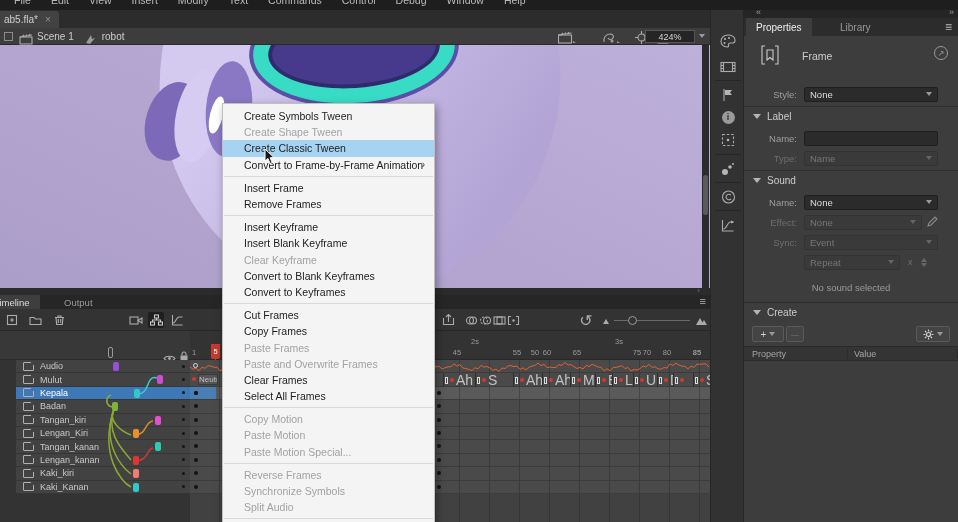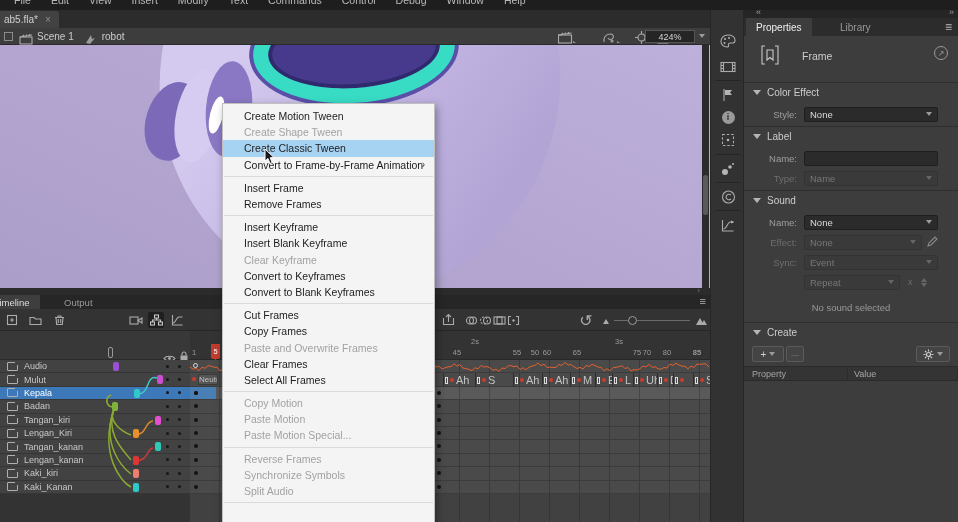--- a/index.html
+++ b/index.html
@@ -64,21 +64,21 @@
   .tl-tab.active { background:#3e3e3e; color:#dddddd; }
   .tl-burger { position:absolute; right:4px; top:0px; color:#b5b5b5; font-size:11px; }
   .tl-toolbar { position:absolute; left:0; top:14px; width:710px; height:22px; background:#333333;
     border-bottom:1px solid #272727; }
   .tbi { position:absolute; top:3px; width:16px; height:16px; display:flex; align-items:center;
     justify-content:center; color:#ababab; }
   .tbi svg { display:block; }
   .tbi.activei { background:#1f1f1f; border-radius:2px; }
   .tl-header { position:absolute; left:0; top:36px; width:190px; height:29px; background:#383838;
     border-bottom:1px solid #2a2a2a; }
-  .layers { position:absolute; left:0; top:65px; width:190px; }
+  .layers { position:absolute; left:16px; top:65px; width:190px; }
   .lrow { position:relative; width:190px; height:13.4px; background:#424242;
     border-bottom:1px solid #363636; display:flex; align-items:center; }
   .lrow.sel { background:#3d79b8; }
   .lrow .lname { color:#c8c8c8; font-size:9px; margin-left:6px; }
   .lrow.sel .lname { color:#ffffff; }
   .ldots { position:absolute; left:163px; top:0; width:27px; height:100%; display:flex;
     align-items:center; gap:9px; padding-left:3px; }
   .ldot { width:3px; height:3px; border-radius:50%; background:#161616; }
   .licon { width:11px; height:9px; margin-left:7px; border:1px solid #b0b0b0; border-radius:1px;
     position:relative; flex:none; }
@@ -102,21 +102,21 @@
     background-image:repeating-linear-gradient(90deg, transparent 0 29px, rgba(0,0,0,.22) 29px 30px); }
   .frow.sel { background-color:#5a5a5a; }
   .kdot { position:absolute; top:4px; width:4px; height:4px; border-radius:50%; background:#141414; }
   .kcirc { position:absolute; left:3px; top:3px; width:5px; height:5px; border-radius:50%;
     border:1px solid #d8d8d8; }
   .selpatch { position:absolute; left:0; top:0; width:26px; height:100%; background:#4a7fb5; }
   .seg { position:absolute; top:0; height:13.4px; border-left:1px solid #2e2e2e; display:flex;
     align-items:center; overflow:hidden; }
   .seg .m1 { width:3px; height:7px; border:1px solid #dcdcdc; margin-left:1px; flex:none; }
   .seg .m2 { width:4px; height:4px; border-radius:50%; background:#d03a30; margin-left:2px; flex:none; }
-  .seg .slabel { color:#c2c2c2; font-size:11px; margin-left:2px; white-space:nowrap; }
+  .seg .slabel { color:#c2c2c2; font-size:14px; margin-left:2px; white-space:nowrap; }
   .neutbox { position:absolute; left:8px; top:1px; width:20px; height:11px; background:#555;
     border:1px solid #3a3a3a; color:#c2c2c2; font-size:8px; overflow:hidden; line-height:10px; }
   .fbelow { position:absolute; left:0; top:163px; width:520px; height:28px; background:#414141;
     background-image:repeating-linear-gradient(90deg, transparent 0 29px, rgba(0,0,0,.18) 29px 30px); }
 
   
   .dockstrip { position:absolute; left:710px; top:10px; width:34px; height:512px; background:#323232;
     border-left:1px solid #262626; border-right:1px solid #262626; }
   .dsi { position:absolute; left:8px; width:18px; height:18px; display:flex; align-items:center;
     justify-content:center; color:#b5b5b5; }
@@ -664,24 +664,20 @@
         <span style="position:absolute;left:16px;top:8px">
           <svg width="20" height="22" viewBox="0 0 20 22">
               <path class="stw" d="M5 2 H2 v18 h3 M15 2 h3 v18 h-3"></path>
               <path class="stw" d="M7 6 h6 v10 l-3 -2.5 -3 2.5 z"></path>
             </svg>
         </span>
         <span class="ptitle">Frame</span>
         <span class="circarrow">↗</span>
       </div>
 
-      <div class="sec">
-        <span class="tri"></span>
-        <span>Color Effect</span>
-      </div>
       <div class="prow">
         <span class="plabel">Style:</span>
         <span class="dd">
           <span>None</span>
           <span class="chev"></span>
         </span>
       </div>
 
       <div class="sec">
         <span class="tri"></span>
@@ -765,36 +761,37 @@
         </span>
       </div>
       <div class="ftable-h">
         <span class="c1">Property</span>
         <span class="c2">Value</span>
       </div>
     </div>
   </div>
 
   <div class="ctxmenu" id="ctxmenu">
-      <div class="cmi">Create Motion Tween</div>
+      <div class="cmi">Create Symbols Tween</div>
       <div class="cmi disabled">Create Shape Tween</div>
       <div class="cmi hl">Create Classic Tween</div>
       <div class="cmi">Convert to Frame-by-Frame Animation<span class="sub">›</span></div>
       <div class="cmsep"></div>
       <div class="cmi">Insert Frame</div>
       <div class="cmi">Remove Frames</div>
       <div class="cmsep"></div>
       <div class="cmi">Insert Keyframe</div>
       <div class="cmi">Insert Blank Keyframe</div>
       <div class="cmi disabled">Clear Keyframe</div>
+      <div class="cmi">Convert to Blank Keyframes</div>
       <div class="cmi">Convert to Keyframes</div>
-      <div class="cmi">Convert to Blank Keyframes</div>
       <div class="cmsep"></div>
       <div class="cmi">Cut Frames</div>
       <div class="cmi">Copy Frames</div>
+      <div class="cmi disabled">Paste Frames</div>
       <div class="cmi disabled">Paste and Overwrite Frames</div>
       <div class="cmi">Clear Frames</div>
       <div class="cmi">Select All Frames</div>
       <div class="cmsep"></div>
       <div class="cmi disabled">Copy Motion</div>
       <div class="cmi disabled">Paste Motion</div>
       <div class="cmi disabled">Paste Motion Special...</div>
       <div class="cmsep"></div>
       <div class="cmi disabled">Reverse Frames</div>
       <div class="cmi disabled">Synchronize Symbols</div>

